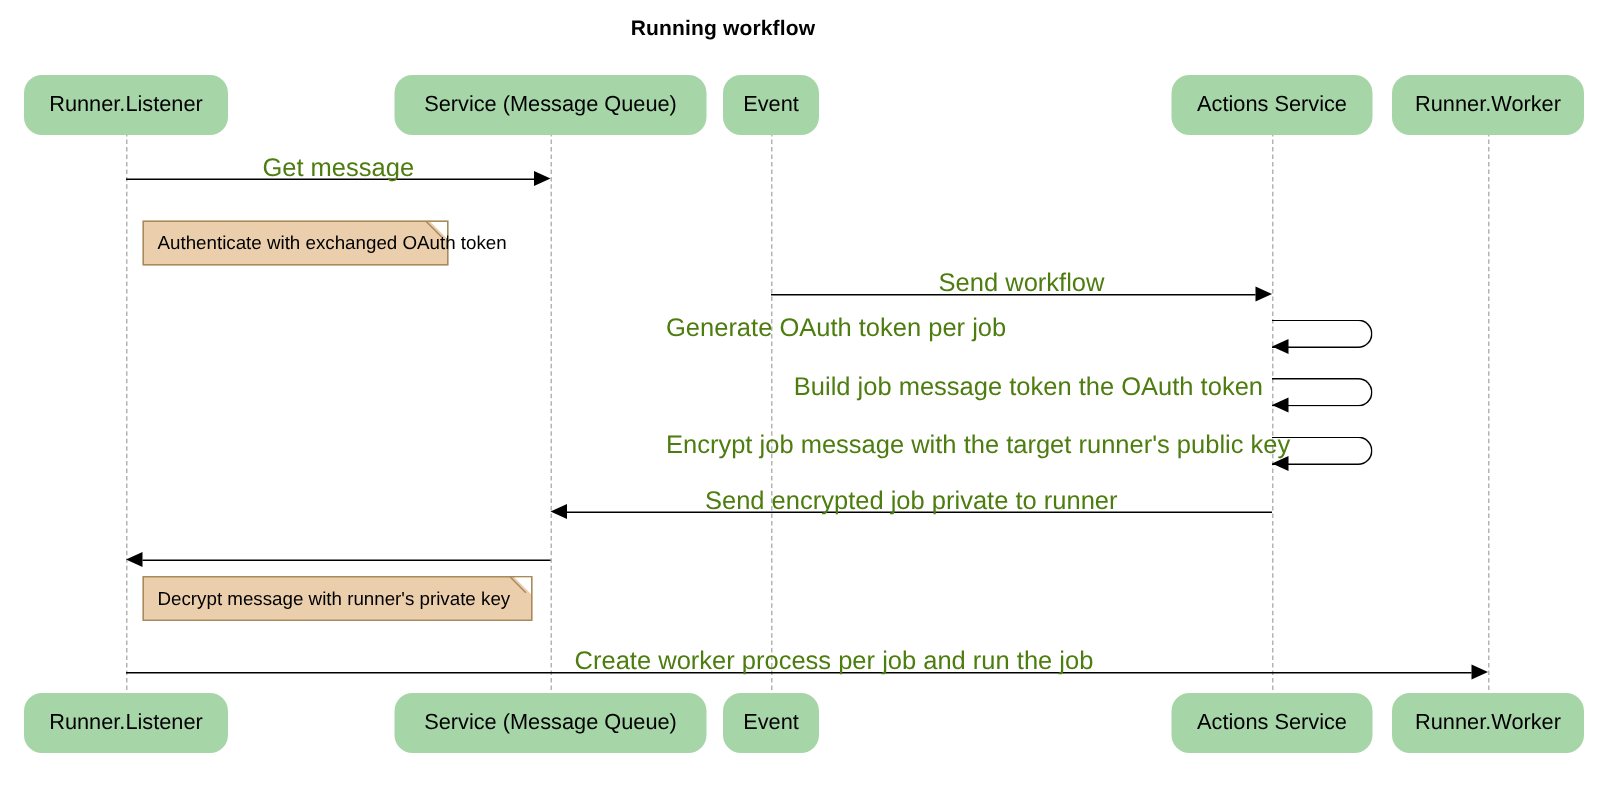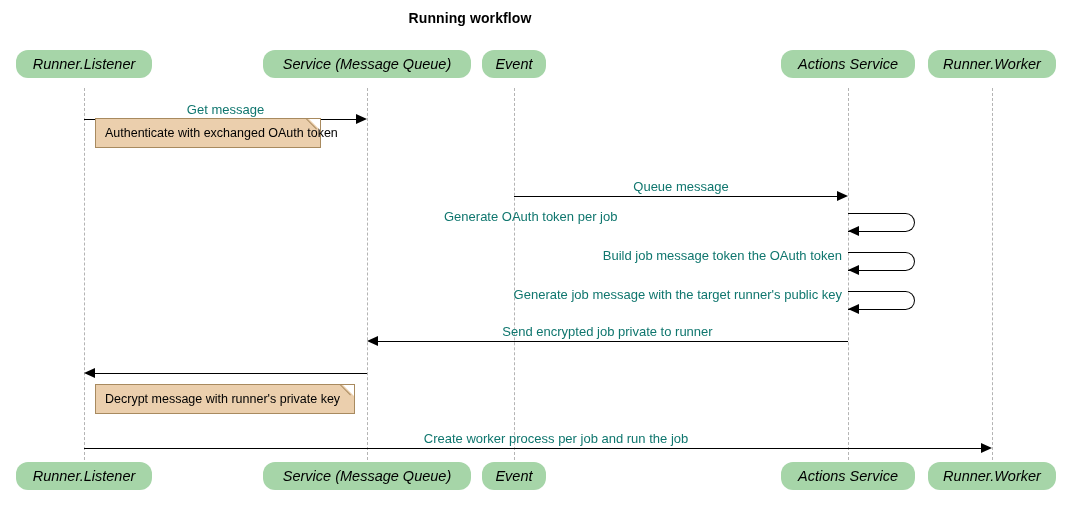--- a/index.html
+++ b/index.html
@@ -13,21 +13,21 @@
   }
   #diagram {
     position: relative;
     width: 1072px;
     height: 523px;
     background: #ffffff;
     overflow: hidden;
   }
   #title {
     position: absolute;
-    left: 0;
+    left: 12px;
     top: 10px;
     width: 940px;
     text-align: center;
     font-size: 14px;
     font-weight: bold;
     color: #000000;
     letter-spacing: 0.1px;
   }
   .lifeline {
     position: absolute;
@@ -38,33 +38,32 @@
     position: absolute;
     box-sizing: border-box;
     background: #a6d5a8;
     border-radius: 12px;
     color: #000000;
     font-size: 14.5px;
     display: flex;
     align-items: center;
     justify-content: center;
     white-space: nowrap;
-    height: 28px;
+    height: 40px;
     padding: 0 14px;
-    font-style: italic;
   }
   .msg-line {
     position: absolute;
     height: 0;
     border-top: 1.6px solid #000000;
   }
   .msg-label {
     position: absolute;
-    font-size: 13px;
-    color: #0f766e;
+    font-size: 17px;
+    color: #4d7c0f;
     white-space: nowrap;
     text-align: center;
     line-height: 1;
   }
   .arrowhead {
     position: absolute;
     width: 0;
     height: 0;
     border-top: 5px solid transparent;
     border-bottom: 5px solid transparent;
@@ -153,41 +152,41 @@
     <span>Actions Service</span>
   </div>
   <div class="participant" style="left:928px; top:462px; width:128px;">
     <span>Runner.Worker</span>
   </div>
 
   <div class="msg-line" style="left:84px; top:119px; width:272px;"></div>
   <div class="arrowhead right" style="left:356px; top:114px;"></div>
   <div class="msg-label" style="left:84px; top:103px; width:283px;">Get message</div>
 
-  <div class="note" style="left:95px; top:118px; width:226px;text-align:right;">
+  <div class="note" style="left:95px; top:147px; width:204px;text-align:right;">
     <span>Authenticate with exchanged OAuth token</span>
     <div class="note-fold" style="right:0; top:0;"></div>
     <div class="note-fold-edge" style="right:-1px; top:-1px;"></div>
   </div>
 
   <div class="msg-line" style="left:514px; top:196px; width:323px;"></div>
   <div class="arrowhead right" style="left:837px; top:191px;"></div>
-  <div class="msg-label" style="left:514px; top:180px; width:334px;">Queue message</div>
+  <div class="msg-label" style="left:514px; top:180px; width:334px;">Send workflow</div>
 
   <div class="selfloop" style="left:848px; top:213px; width:67px; height:19px;"></div>
   <div class="arrowhead left" style="left:848px; top:226px;"></div>
   <div class="msg-label" style="left:444px; top:210px; width:398px; text-align:left;">Generate OAuth token per job</div>
 
   <div class="selfloop" style="left:848px; top:252px; width:67px; height:19px;"></div>
   <div class="arrowhead left" style="left:848px; top:265px;"></div>
   <div class="msg-label" style="left:444px; top:249px; width:398px; text-align:right;">Build job message token the OAuth token</div>
 
   <div class="selfloop" style="left:848px; top:291px; width:67px; height:19px;"></div>
   <div class="arrowhead left" style="left:848px; top:304px;"></div>
-  <div class="msg-label" style="left:444px; top:288px; width:398px; text-align:right;">Generate job message with the target runner's public key</div>
+  <div class="msg-label" style="left:444px; top:288px; width:398px; text-align:right;">Encrypt job message with the target runner's public key</div>
 
   <div class="msg-line" style="left:378px; top:341px; width:470px;"></div>
   <div class="arrowhead left" style="left:367px; top:336px;"></div>
   <div class="msg-label" style="left:367px; top:325px; width:481px;">Send encrypted job private to runner</div>
 
   <div class="msg-line" style="left:95px; top:373px; width:272px;"></div>
   <div class="arrowhead left" style="left:84px; top:368px;"></div>
   <div class="msg-label" style="left:84px; top:357px; width:283px;margin-top:33px;">Send job</div>
 
   <div class="note" style="left:95px; top:384px; width:260px;">

